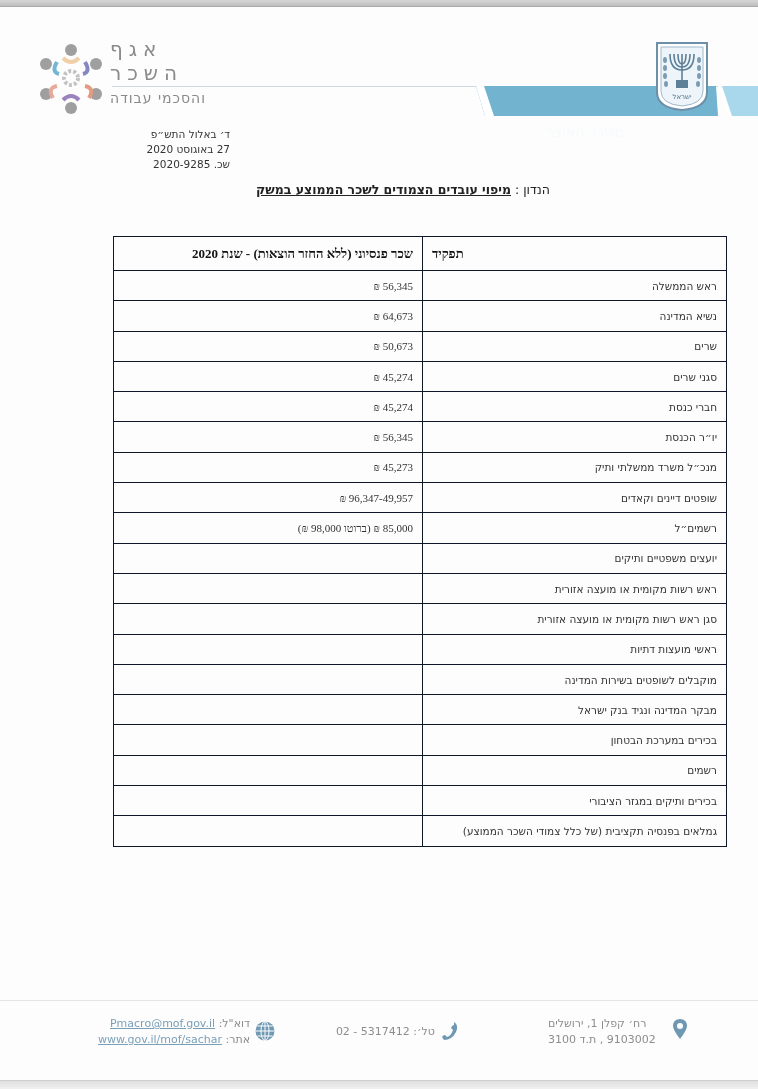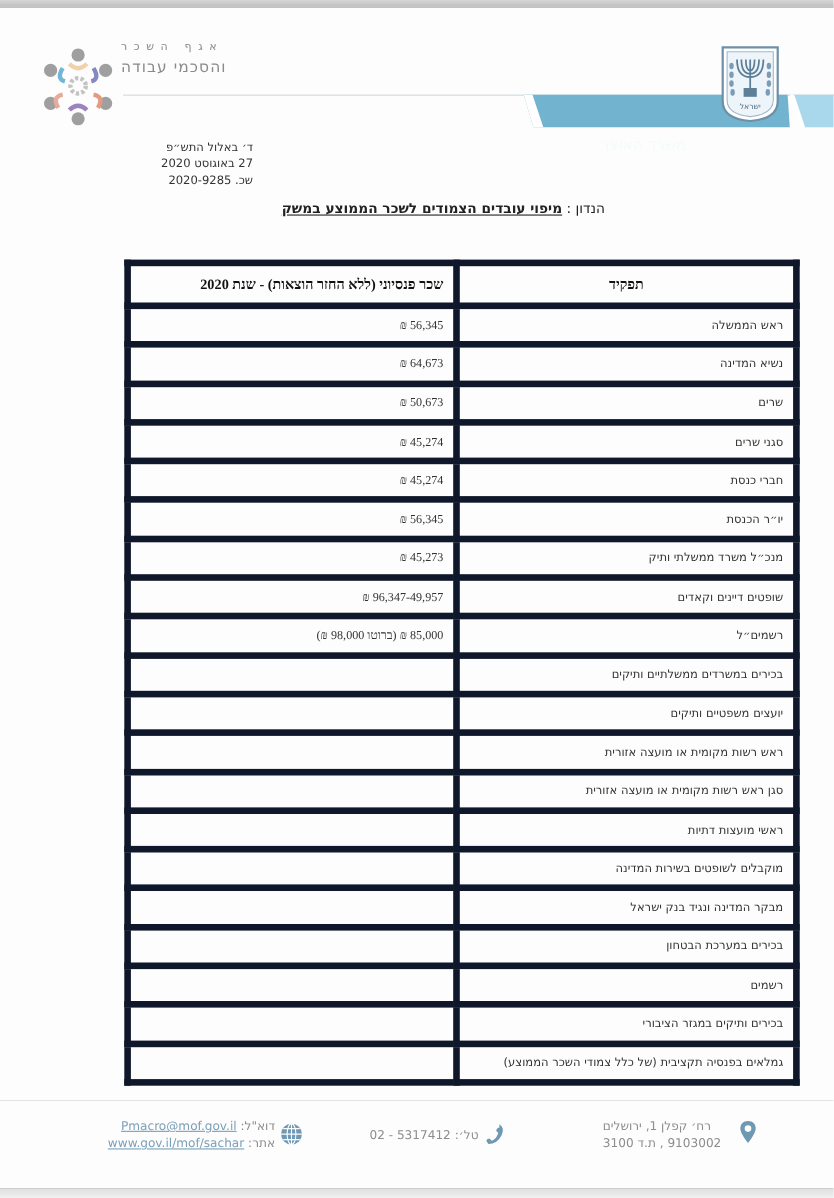--- a/index.html
+++ b/index.html
@@ -21,21 +21,21 @@
   }
   
   .logo {
     position:absolute; left:37px; top:42px; width:68px; height:72px;
   }
   .dept-title {
     position:absolute; left:110px; top:37px; width:120px;
     direction:rtl; text-align:left;
     font-family:"DejaVu Sans", sans-serif; color:#8a8a8a;
   }
-  .dept-title .l1 { font-size:10px; letter-spacing:6px; display:block; }
+  .dept-title .l1 { font-size:20px; letter-spacing:6px; display:block; }
   .dept-title .l2 { font-size:14px; letter-spacing:1px; display:block; margin-top:5px; }
   .header-line {
     position:absolute; left:112px; top:86px; width:650px; height:1px;
     background:#cfd9dc;
   }
   
   .banner {
     position:absolute; left:476px; top:86px; width:282px; height:30px;
   }
   .banner-label {
@@ -58,30 +58,30 @@
     font-family:"DejaVu Sans", sans-serif; font-size:12.5px; color:#222;
   }
   .subject .u { text-decoration:underline; font-weight:bold;text-align:center; }
   
   table.main {
     position:absolute; left:113px; top:236px; width:614px;
     border-collapse:collapse; direction:rtl;
     font-family:"DejaVu Sans", sans-serif;
   }
   table.main td, table.main th {
-    border:6px solid #0f172a; padding:0 9px; height:29.3px;
+    border:1px solid #0f172a; padding:0 9px; height:29.3px;
     font-size:10.5px; color:#333; font-weight:normal;
   }
   table.main th {
     height:33px; font-size:13px; font-weight:bold; color:#111;
     font-family:"Liberation Serif", serif;
   }
   table.main td.role { width:285px; text-align:right; }
   table.main td.val  { text-align:right; direction:rtl; font-family:"Liberation Serif", serif; font-size:11px; }
-  table.main th.role { text-align:center; }
+  table.main th.role { text-align:left; }
   table.main th.val  { text-align:right; }
   
   .footer-line {
     position:absolute; left:0; top:1000px; width:758px; height:1px; background:#e3e6e8;
   }
   .footer {
     position:absolute; top:1016px; font-family:"DejaVu Sans", sans-serif;
     font-size:11px; color:#8d8d8d; line-height:16px;
   }
   .f-addr { left:548px; width:118px; direction:rtl; text-align:left; }
@@ -203,24 +203,20 @@
       </tr>
     <tr>
         <td class="role">שופטים דיינים וקאדים</td>
         <td class="val">96,347-49,957 ₪</td>
       </tr>
     <tr>
         <td class="role">רשמים״ל</td>
         <td class="val">85,000 ₪ (ברוטו 98,000 ₪)</td>
       </tr>
     <tr>
-        <td class="role">בכירים במשרדים ממשלתיים ותיקים</td>
-        <td class="val"></td>
-      </tr>
-    <tr>
         <td class="role">יועצים משפטיים ותיקים</td>
         <td class="val"></td>
       </tr>
     <tr>
         <td class="role">ראש רשות מקומית או מועצה אזורית</td>
         <td class="val"></td>
       </tr>
     <tr>
         <td class="role">סגן ראש רשות מקומית או מועצה אזורית</td>
         <td class="val"></td>

